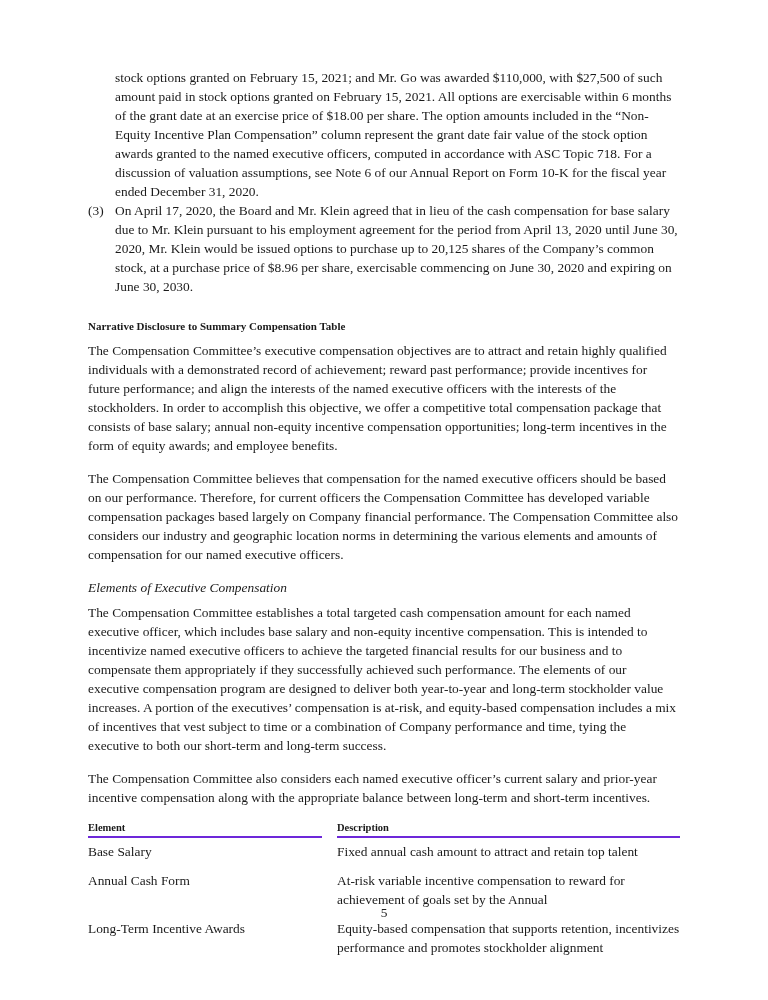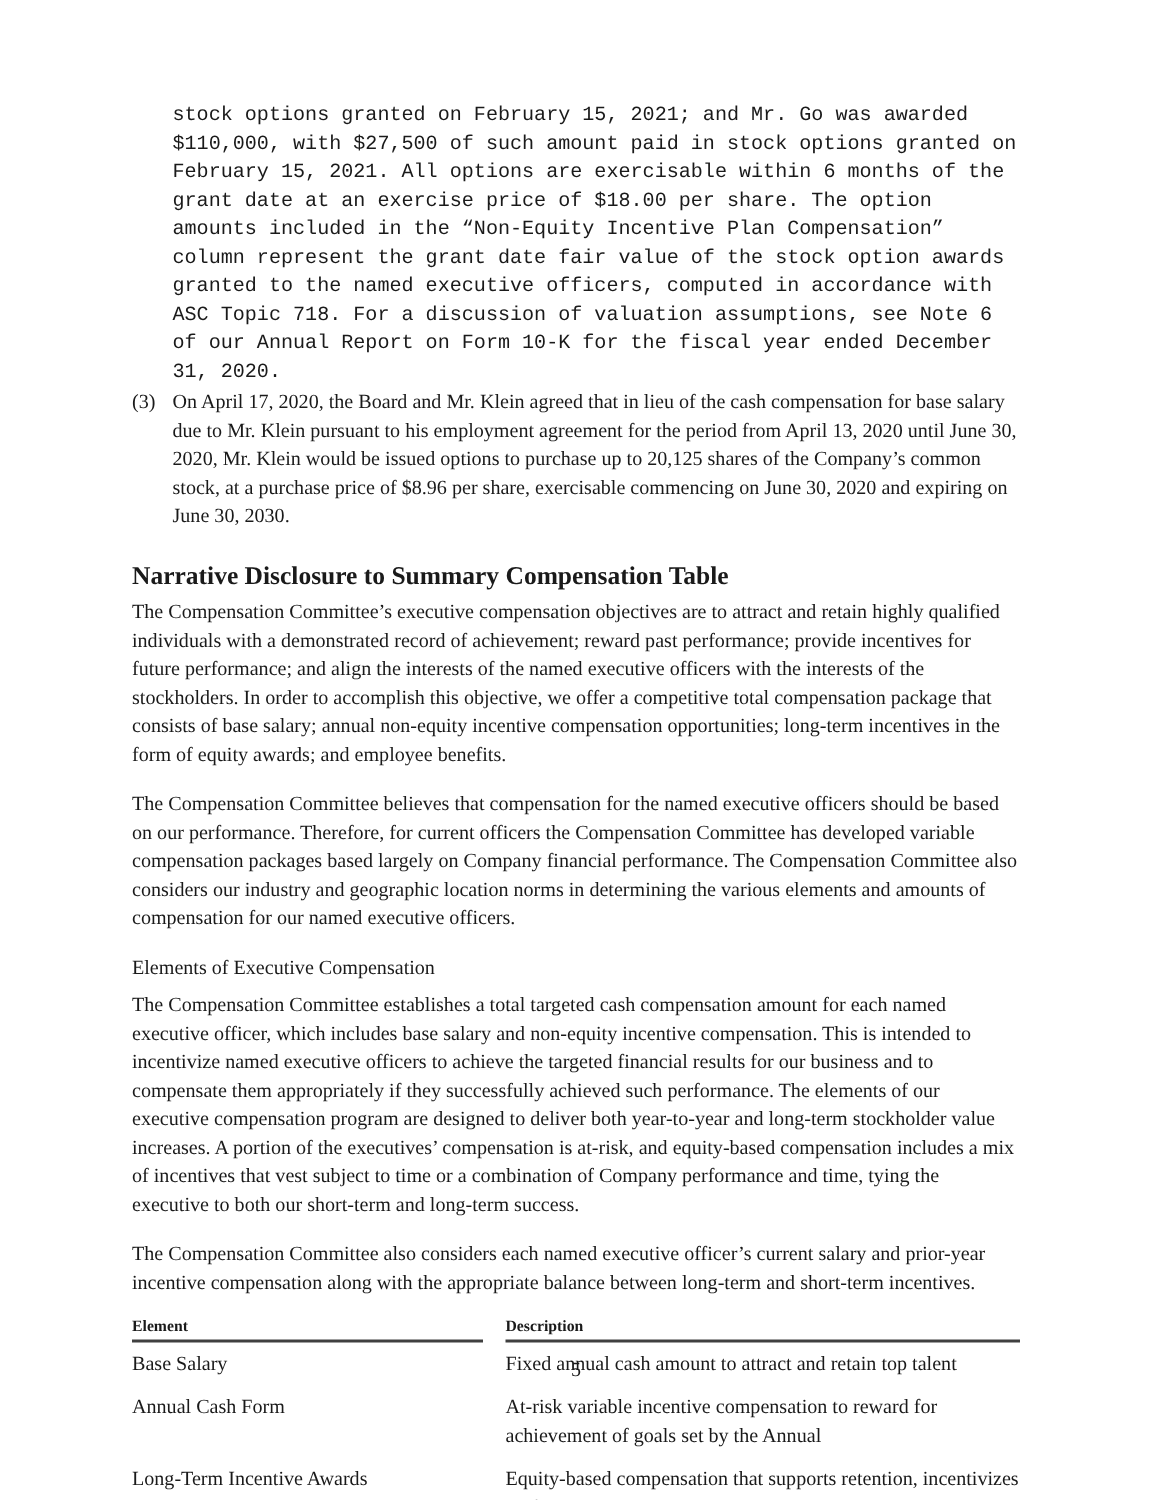--- a/index.html
+++ b/index.html
@@ -2,29 +2,29 @@
 <html><head>
 <meta charset="utf-8">
 <style>
   html, body { margin: 0; padding: 0; background: #ffffff; }
   body {
     width: 768px; height: 1000px; position: relative; overflow: hidden;
     font-family: "Liberation Serif", serif; color: #1a1a1a;
     font-size: 13.4px; line-height: 19px;
   }
   .page { position: absolute; left: 88px; top: 68px; width: 592px; }
-  .fn-cont { padding-left: 27px; margin: 0; font-family: Liberation Mono, monospace; }
+  .fn-cont { padding-left: 27px; margin: 0; }
   .fn { position: relative; padding-left: 27px; margin: 0; }
   .fn-num { position: absolute; left: 0; top: 0; }
-  h3 { font-size: 17px; font-weight: bold; margin: 21px 0 5px 0; line-height: 19px; }
+  h3 { font-size: 11px; font-weight: bold; margin: 21px 0 5px 0; line-height: 19px; }
   .sub { font-style: italic; margin: 0 0 6px 0; }
   p { margin: 0 0 14px 0; }
-  .sub2 { margin: 12px 0 6px 0; }
+  .sub2 { font-style: italic; margin: 12px 0 6px 0; }
   table { border-collapse: separate; border-spacing: 0; width: 592px; margin-top: 4px; }
-  th { font-size: 10.5px; font-weight: bold; padding: 0 0 1px 0; line-height: 14px; border-bottom: 2px solid #404040; }
+  th { font-size: 10.5px; font-weight: bold; padding: 0 0 1px 0; line-height: 14px; border-bottom: 2px solid #6d28d9; }
   th.el { text-align: left; width: 234px; }
   th.gap, td.gap { width: 15px; border: none; }
   th.desc { text-align: left; }
   td { vertical-align: top; padding: 4px 0 6px 0; margin-top: 15px; }
   .pageno { position: absolute; top: 903px; left: 0; width: 768px; text-align: center; }
 </style>
 </head>
 <body>
 
 <div class="page">

